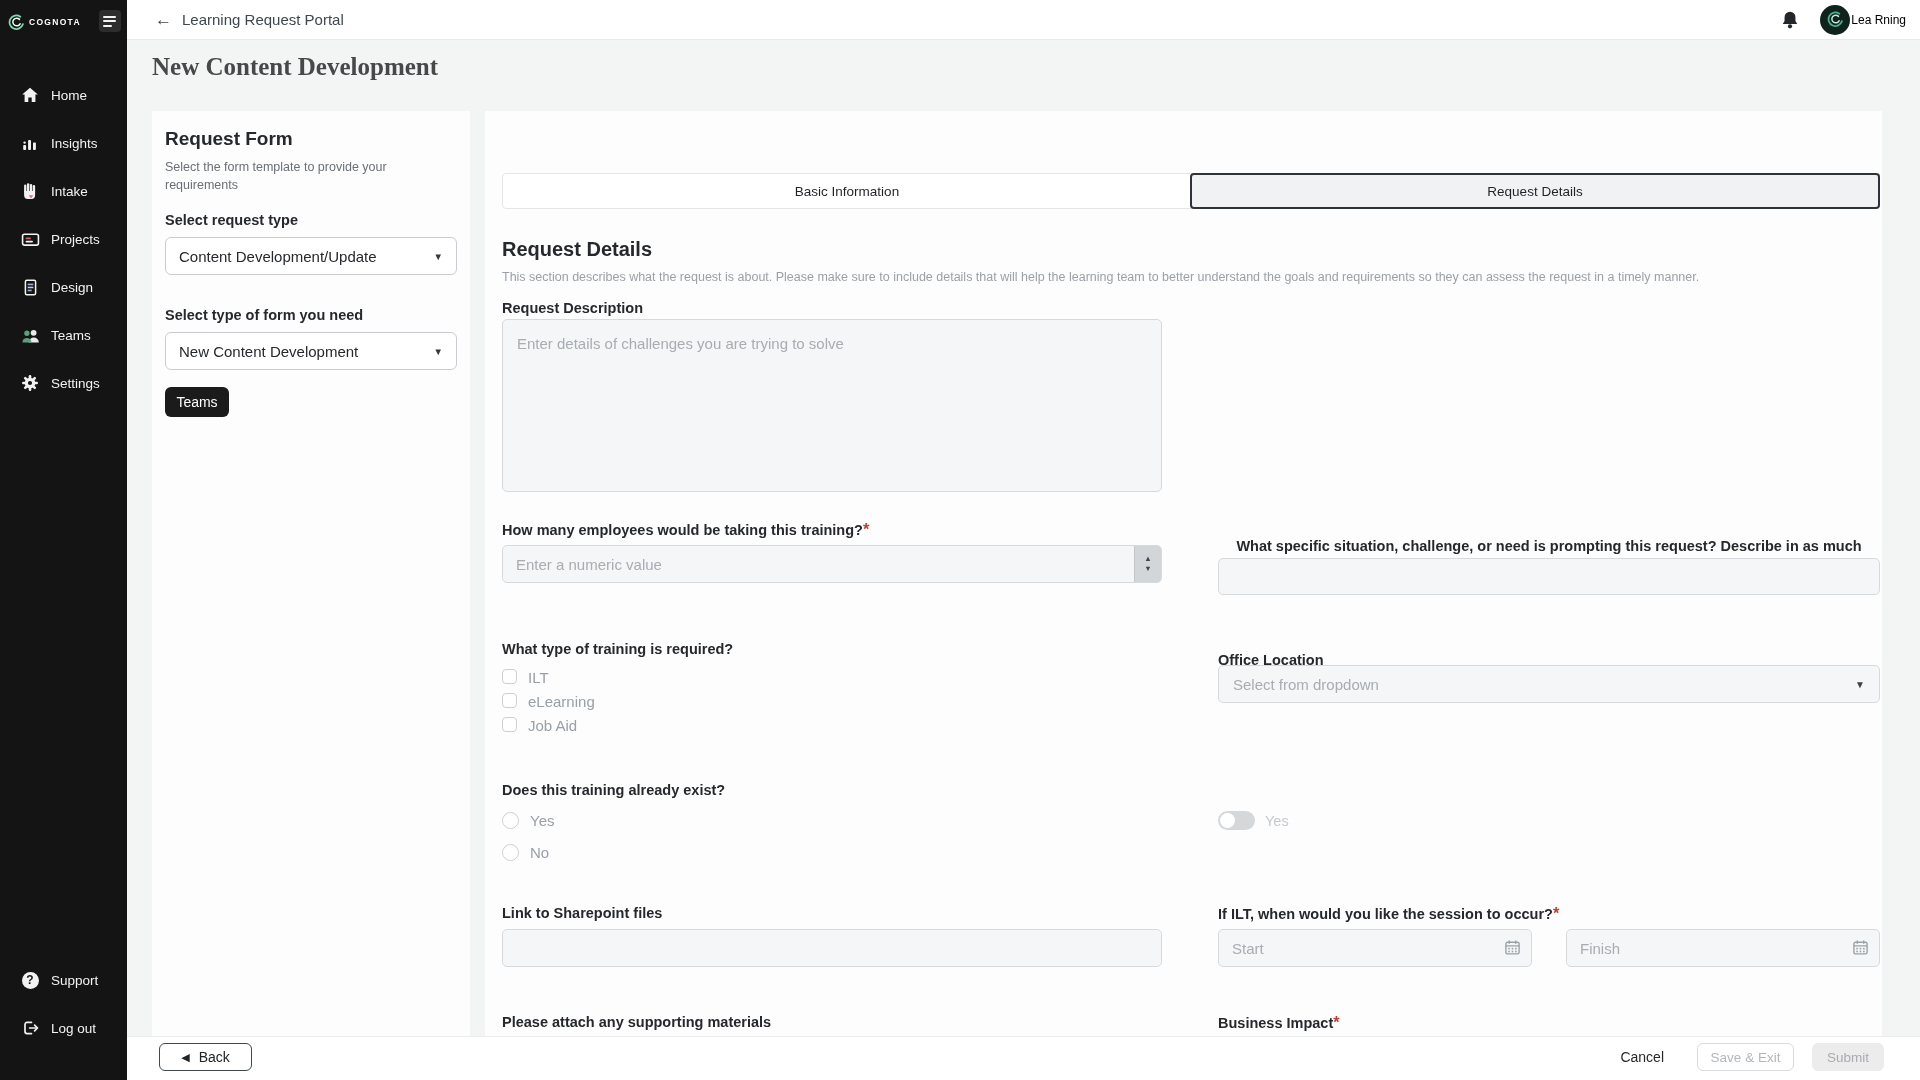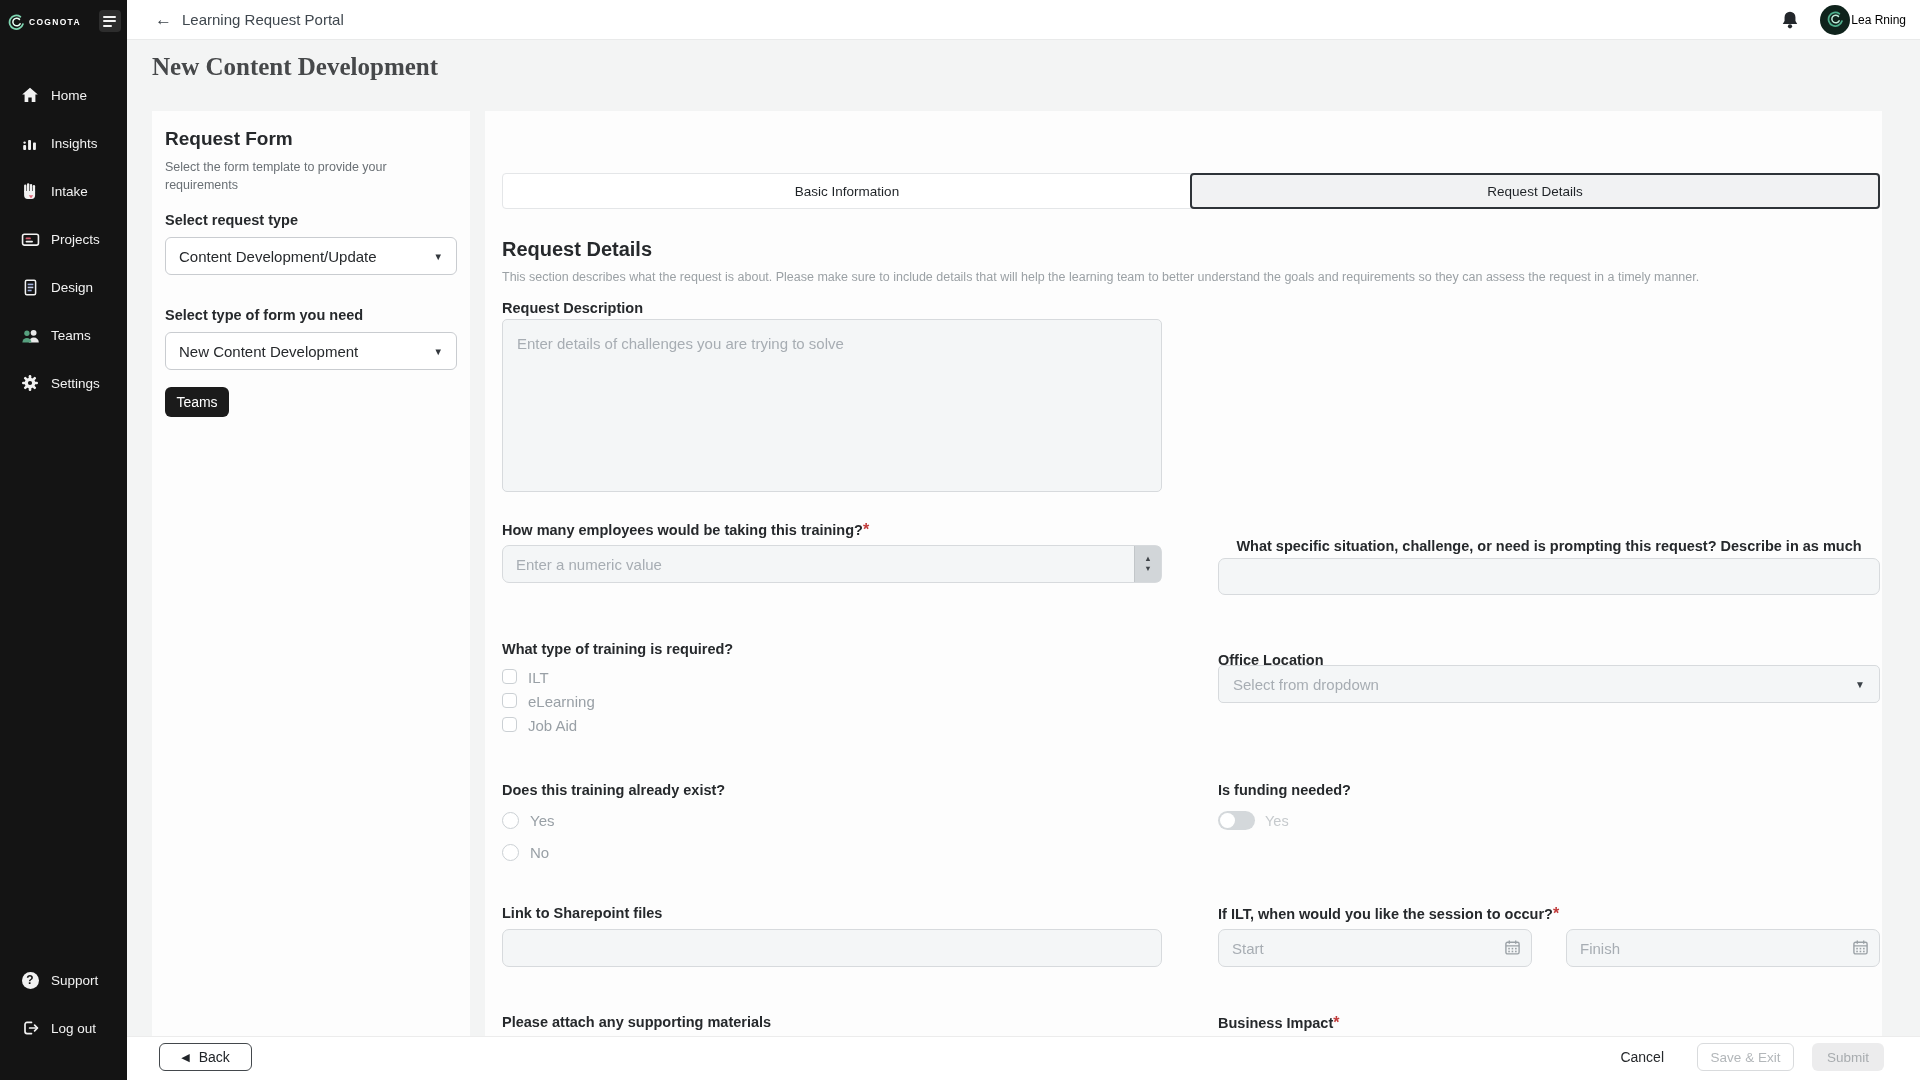--- a/index.html
+++ b/index.html
@@ -54,21 +54,21 @@
   .tab-active { left:687px; top:-1px; width:690px; height:36px; background:#f1f2f3; border:2px solid #2e3338; border-radius:4px; }
 
   
   .h2 { position:absolute; left:17px; top:127px; font-size:20px; font-weight:bold; color:#26292c; }
   .desc { position:absolute; left:17px; top:159px; font-size:12.5px; color:#9ba1a5; }
   .col1 { left:17px; width:660px; } .col2 { left:733px; width:662px; }
   .abs { position:absolute; }
   .ghosttext::placeholder { color:#a7adb3; opacity:1; }
   .fld { background:#f4f6f7; border:1px solid #d7dadd; border-radius:5px; font-family:"Liberation Sans", sans-serif; font-size:15px; color:#26292c; outline:none; }
   textarea.fld { resize:none; padding:13px 14px; line-height:1.4; }
-  input.fld { padding:16px 13px;border-radius:7px; }
+  input.fld { padding:16px 13px; }
   .req { color:#c13a3a; font-weight:bold; }
 
   .numwrap { position:absolute; left:17px; top:434px; width:660px; height:38px; }
   .numwrap input { width:100%; height:100%; }
   .spinner { position:absolute; right:1px; top:1px; bottom:1px; width:27px; background:#d2d6d9; border-left:1px solid #c2c6c9; border-radius:0 4px 4px 0; display:flex; flex-direction:column; align-items:center; justify-content:center; cursor:pointer; }
   .spinner span { font-size:7.5px; color:#3f4449; line-height:1.35; }
 
   .dropdown { position:absolute; height:38px; background:#f4f6f7; border:1px solid #d7dadd; border-radius:5px; display:flex; align-items:center; padding:0 14px; font-size:15px; color:#a7adb3; cursor:pointer; }
   .dropdown .caret { margin-left:auto; font-size:10px; color:#3b4248; }
 
@@ -312,21 +312,20 @@
   <div class="abs col1 flabel" style="top:671px;">Does this training already exist?</div>
   <div class="radiorow col1" style="top:699px;">
     <span class="rdot"></span>
     <span class="optlabel">Yes</span>
   </div>
   <div class="radiorow col1" style="top:731px;">
     <span class="rdot"></span>
     <span class="optlabel">No</span>
   </div>
 
-  <div class="abs col2 flabel" style="top:671px;">Is funding needed?</div>
   <div class="togglerow col2" style="top:700px;">
     <span class="toggle">
         <span class="knob"></span>
       </span>
     <span class="toggle-label">Yes</span>
   </div>
 
   <div class="abs col1 flabel" style="top:794px;">Link to Sharepoint files</div>
   <input class="abs col1 fld" style="top: 818px; height: 38px;" type="text">
 

